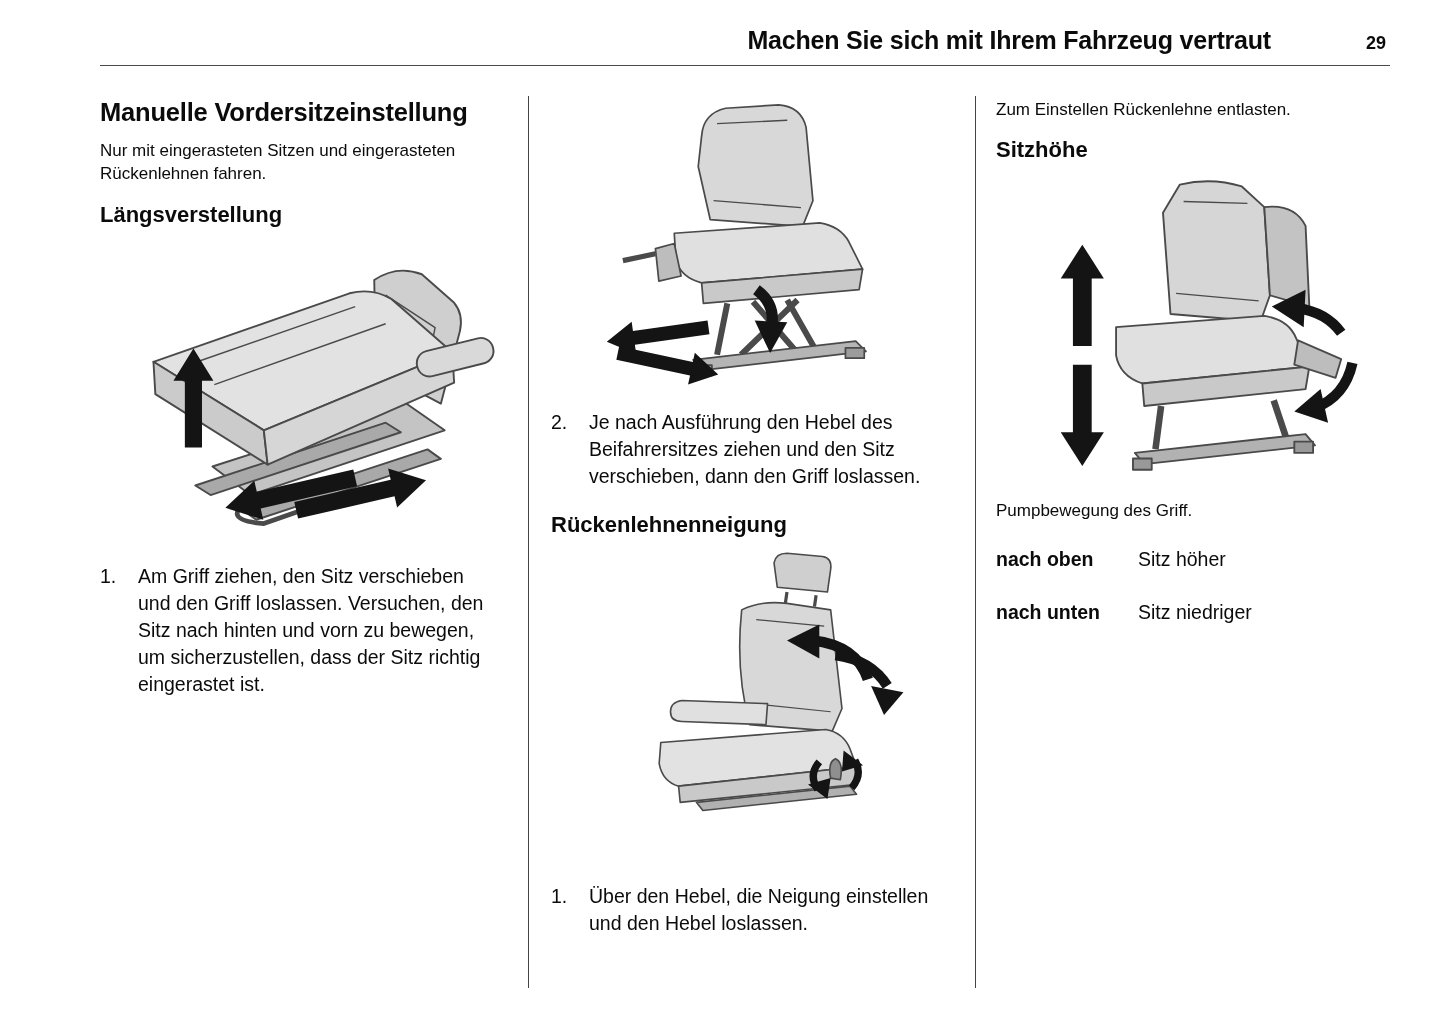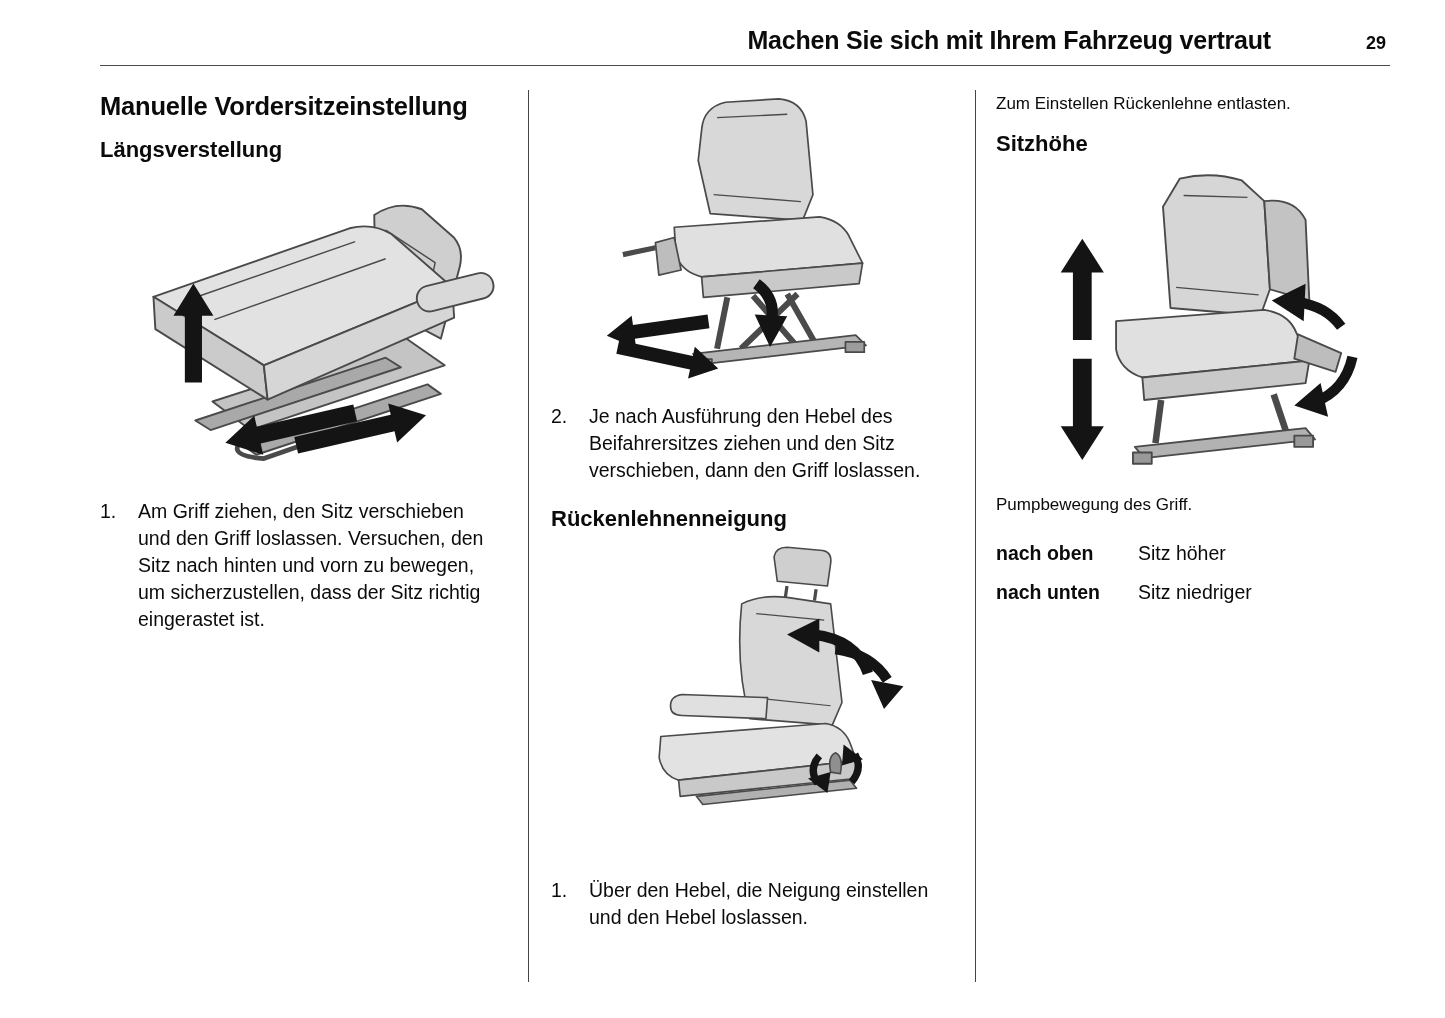--- a/index.html
+++ b/index.html
@@ -17,21 +17,21 @@
     gap:95px; padding-right:4px;
   }
   .chapter-title { font-size:25px; font-weight:700; letter-spacing:-0.2px; }
   .page-number  { font-size:18px; font-weight:700; }
   .header-rule  { border-bottom:1.5px solid #4a4a4a; margin-top:10px; }
 
   
   .columns {
     display:grid;
     grid-template-columns:428px 1px 446px 1px 414px;
-    margin-top:24px; height:892px;
+    margin-top:30px; height:892px;
   }
   .divider { background:#454545; width:1px; height:100%; }
   .col { padding-top:2px; }
   .col-1 { padding-right:28px; }
   .col-2 { padding:2px 20px 0 22px; }
   .col-3 { padding-left:20px; }
 
   .section-heading { font-size:25.5px; font-weight:700; letter-spacing:-0.2px; }
   .sub-heading     { font-size:22px;  font-weight:700; }
   .body-text       { font-size:17px; line-height:1.38; }
@@ -48,21 +48,21 @@
   .fig { display:flex; justify-content:center; }
   .fig svg { display:block; }
   .fig-a { margin:12px 0 28px; }
   .fig-b { margin:0 0 20px; }
   .fig-c { margin:12px 0 0; }
   .fig-d { margin:12px 0 0; }
   .step-after-fig-a { margin-top:28px; }
   .step-after-fig-c { margin-top:58px; }
   .caption { margin-top:14px; }
 
-  .settings { margin-top:24px; display:flex; flex-direction:column; gap:14px; }
+  .settings { margin-top:24px; display:flex; flex-direction:column; gap:28px; }
   .settings-row { display:flex; font-size:19.5px; line-height:1.3; }
   .settings-term { width:142px; flex:none; font-weight:700; }
 
   .seat-line { stroke:#4a4a4a; stroke-width:2; stroke-linejoin:round; }
 </style>
 </head>
 <body>
 
 <div class="page">
 
@@ -71,20 +71,21 @@
       <span class="chapter-title">Machen Sie sich mit Ihrem Fahrzeug vertraut</span>
       <span class="page-number">29</span>
     </div>
     <div class="header-rule"></div>
   </header>
 
   <main class="columns">
 
     <section class="col col-1">
       <h2 class="section-heading">Manuelle Vordersitzeinstellung</h2>
+      <p class="body-text mt-intro">Nur mit eingerasteten Sitzen und eingerasteten Rückenlehnen fahren.</p>
       <h3 class="sub-heading mt-sub">Längsverstellung</h3>
 
       <figure class="fig fig-a">
         <svg width="400" height="295" viewBox="0 0 420 310">
           <g class="seat-line">
             <path d="M118 238 L322 172 L362 200 L158 268 Z" fill="#c4c4c4"></path>
             <path d="M100 258 L300 192 L316 202 L116 268 Z" fill="#a9a9a9"></path>
             <path d="M150 284 L344 220 L358 230 L164 294 Z" fill="#a9a9a9"></path>
             <path d="M168 266 Q118 294 172 298 L212 284" fill="none" stroke-width="5"></path>
             <path d="M288 42 Q312 26 338 36 L372 66 Q382 78 378 96 L358 172 L290 136 Z" fill="#cfcfcf"></path>

